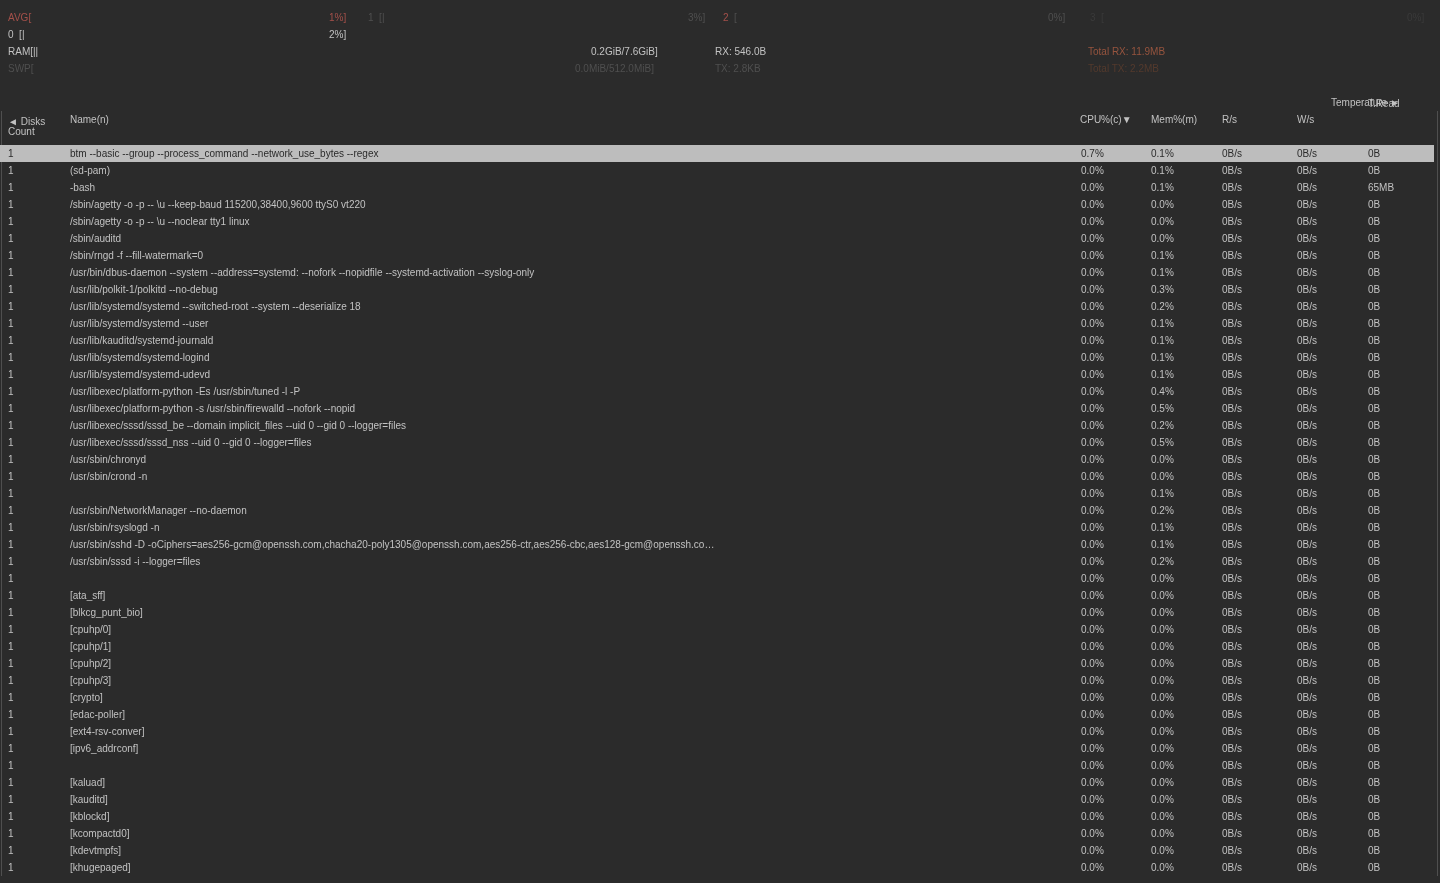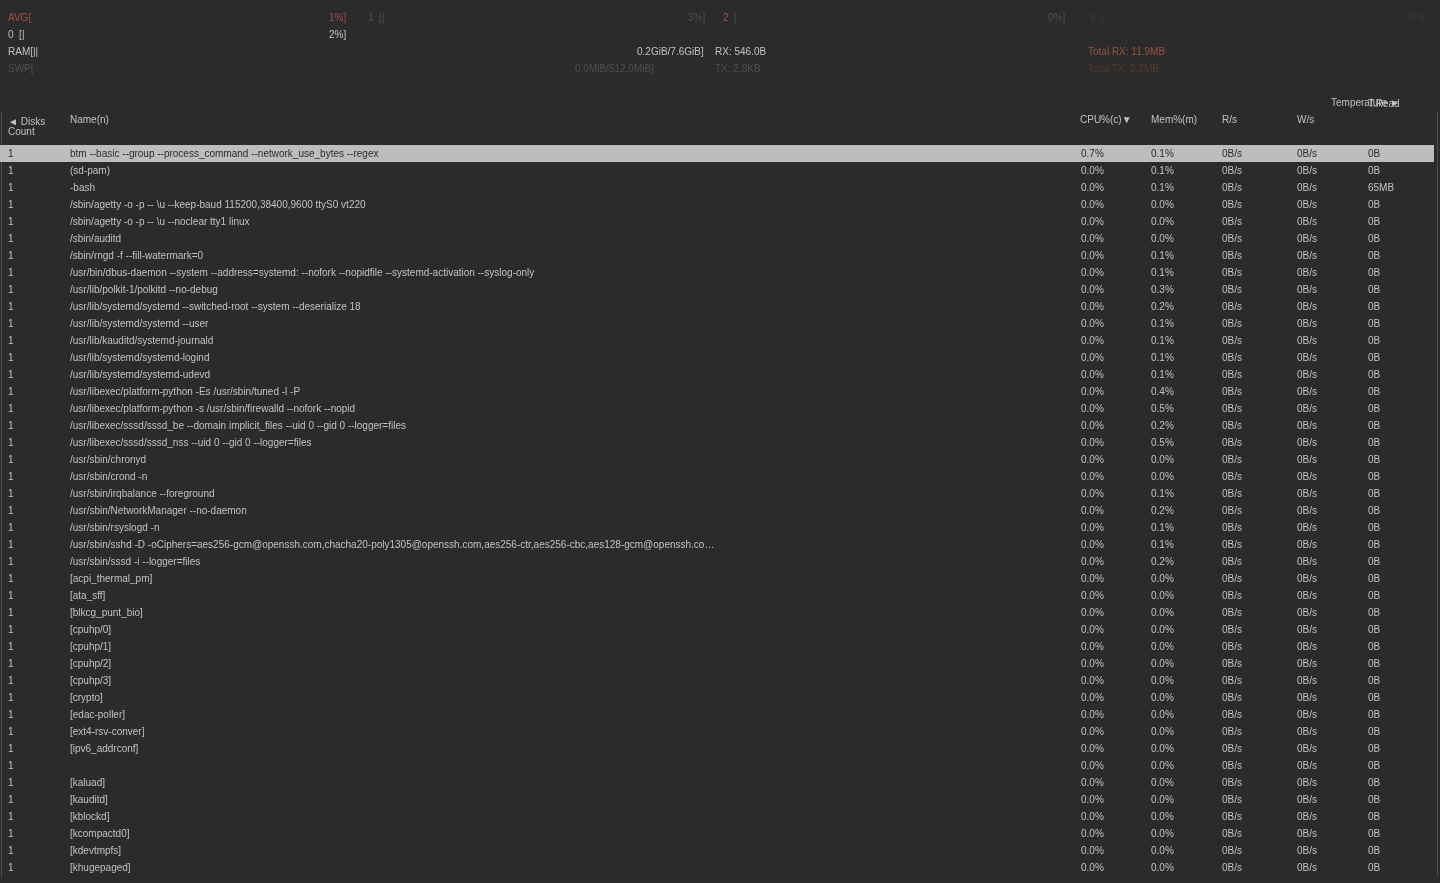--- a/index.html
+++ b/index.html
@@ -48,21 +48,21 @@
   <span class="abs dim" style="left:688px; top:9px;">3%]</span>
   <span class="abs" style="left:723px; top:9px;"><span class="red">2</span><span class="dim">  [</span></span>
   <span class="abs dim" style="left:1048px; top:9px;">0%]</span>
   <span class="abs verydim" style="left:1090px; top:9px;">3  [</span>
   <span class="abs verydim" style="left:1407px; top:9px;">0%]</span>
 
   <span class="abs fg" style="left:8px; top:26px;">0  [|</span>
   <span class="abs fg" style="left:329px; top:26px;">2%]</span>
 
   <span class="abs fg" style="left:8px; top:43px;">RAM[||</span>
-  <span class="abs fg" style="left:591px; top:43px;margin-left:46px;">0.2GiB/7.6GiB]</span>
+  <span class="abs fg" style="left:591px; top:43px;">0.2GiB/7.6GiB]</span>
   <span class="abs fg" style="left:715px; top:43px;">RX: 546.0B</span>
   <span class="abs orange" style="left:1088px; top:43px;">Total RX: 11.9MB</span>
 
   <span class="abs dim" style="left:8px; top:60px;">SWP[</span>
   <span class="abs dim" style="left:575px; top:60px;">0.0MiB/512.0MiB]</span>
   <span class="abs dim" style="left:715px; top:60px;">TX: 2.8KB</span>
   <span class="abs dimorange" style="left:1088px; top:60px;">Total TX: 2.2MB</span>
 
   <span class="abs fg" style="left:8px; top:94px;margin-top:19px;"><span>◄</span> <span>Disks</span></span>
   <span class="abs fg" style="left:1331px; top:94px;"><span>Temperature</span> <span>►</span></span>
@@ -254,21 +254,20 @@
         <span class="cell count">1</span>
         <span class="cell name">/usr/sbin/crond -n</span>
         <span class="cell cpu">0.0%</span>
         <span class="cell mem">0.0%</span>
         <span class="cell rs">0B/s</span>
         <span class="cell ws">0B/s</span>
         <span class="cell tread">0B</span>
       </div>
       <div class="row">
         <span class="cell count">1</span>
-        <span class="cell name">/usr/sbin/irqbalance --foreground</span>
         <span class="cell cpu">0.0%</span>
         <span class="cell mem">0.1%</span>
         <span class="cell rs">0B/s</span>
         <span class="cell ws">0B/s</span>
         <span class="cell tread">0B</span>
       </div>
       <div class="row">
         <span class="cell count">1</span>
         <span class="cell name">/usr/sbin/NetworkManager --no-daemon</span>
         <span class="cell cpu">0.0%</span>
@@ -299,21 +298,20 @@
         <span class="cell count">1</span>
         <span class="cell name">/usr/sbin/sssd -i --logger=files</span>
         <span class="cell cpu">0.0%</span>
         <span class="cell mem">0.2%</span>
         <span class="cell rs">0B/s</span>
         <span class="cell ws">0B/s</span>
         <span class="cell tread">0B</span>
       </div>
       <div class="row">
         <span class="cell count">1</span>
-        <span class="cell name">[acpi_thermal_pm]</span>
         <span class="cell cpu">0.0%</span>
         <span class="cell mem">0.0%</span>
         <span class="cell rs">0B/s</span>
         <span class="cell ws">0B/s</span>
         <span class="cell tread">0B</span>
       </div>
       <div class="row">
         <span class="cell count">1</span>
         <span class="cell name">[ata_sff]</span>
         <span class="cell cpu">0.0%</span>

